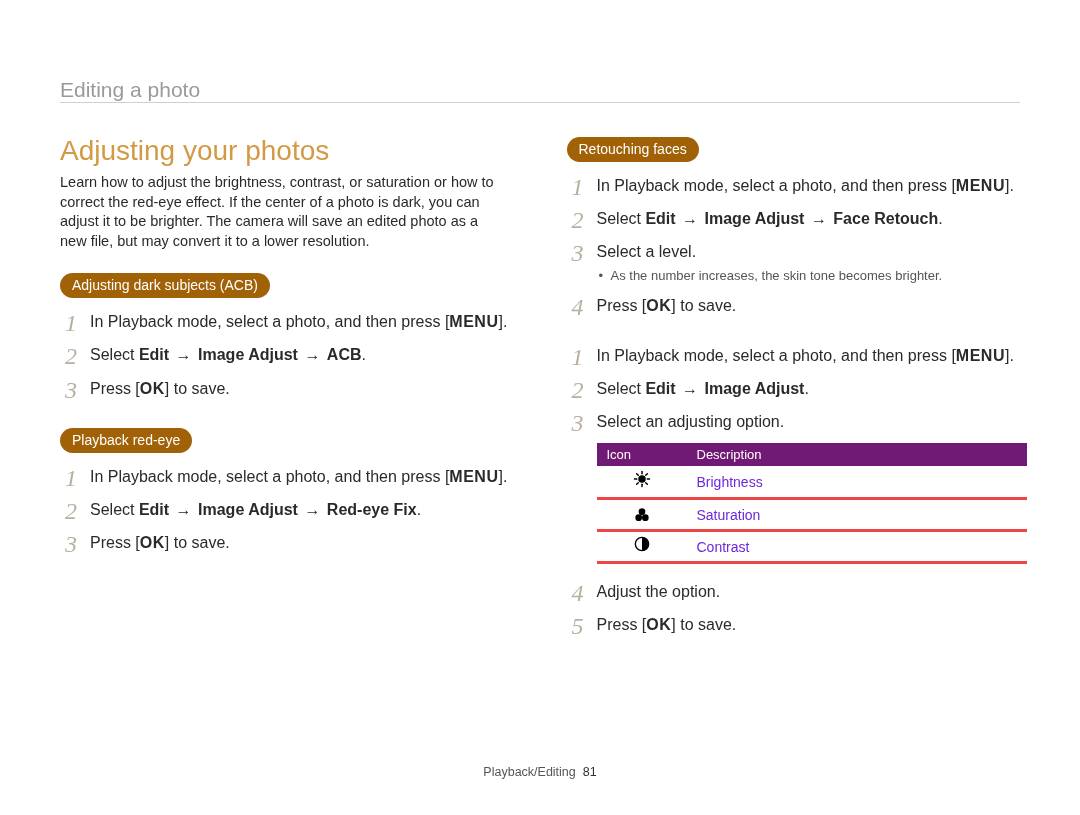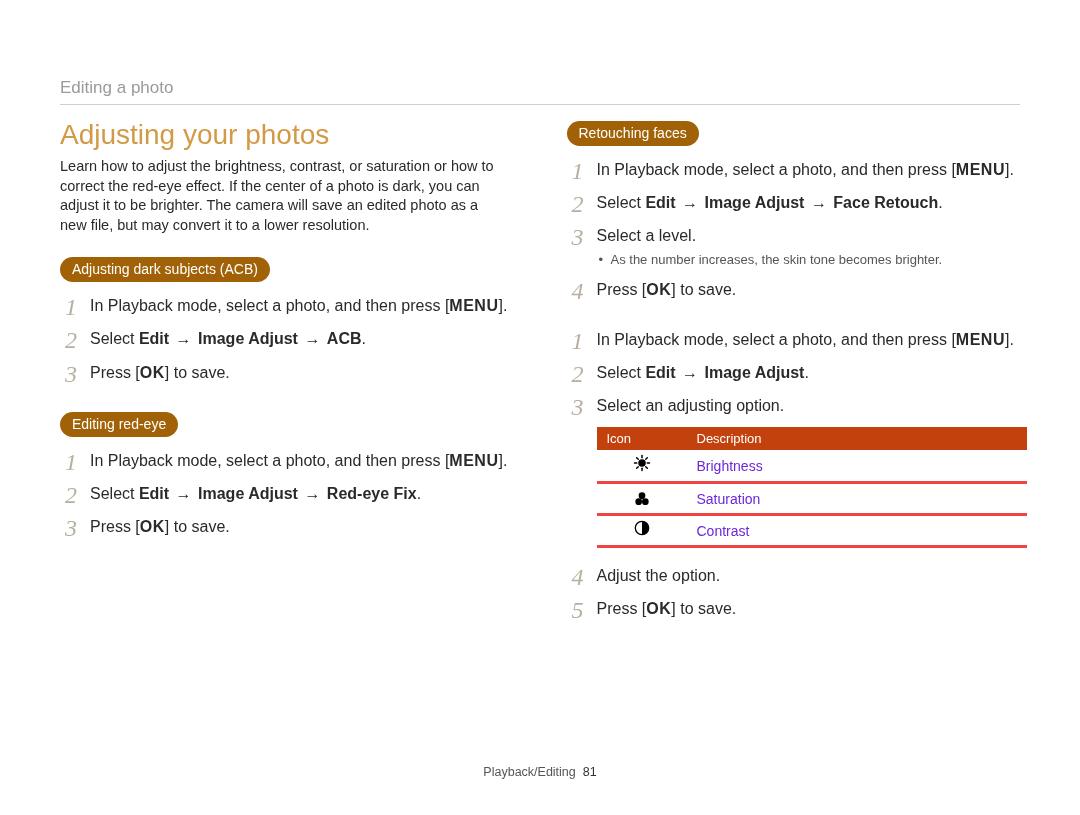--- a/index.html
+++ b/index.html
@@ -13,24 +13,23 @@
   }
   .page {
     box-sizing: border-box;
     width: 1080px;
     height: 815px;
     padding: 78px 60px 0 60px;
     position: relative;
   }
   .header {
     color: #9a9a9a;
-    font-size: 17px;
+    font-size: 21px;
     border-bottom: 1px solid #cfcfcf;
-    padding-bottom: 6px;
-    margin-bottom: 14px;
+    margin-bottom: 32px;
   }
   .columns {
     display: flex;
     gap: 53px;
   }
   .col {
     flex: 1;
     min-width: 0;
   }
   h1.section-title {
@@ -110,21 +109,21 @@
   }
 
   table.icon-table {
     width: 100%;
     border-collapse: collapse;
     font-size: 14px;
     margin: 0 0 16px 30px;
     max-width: 430px;
   }
   table.icon-table th {
-    background: #c2410c;
+    background: #701a75;
     color: #fff;
     font-weight: 400;
     text-align: left;
     padding: 4px 10px;
     font-size: 13px;
   }
   table.icon-table th:first-child { width: 70px; }
   table.icon-table td {
     padding: 4px 10px;
     border-bottom: 3px solid #ef4444;
@@ -179,21 +178,21 @@
           <span class="arrow">→</span>
           <span class="bold">ACB</span><span>.</span>
         </li>
         <li>
           <span class="num">3</span>
           <span>Press </span><span>[</span><span class="ok-badge">OK</span><span>]</span><span> to save.</span>
         </li>
       </ol>
 
       
-      <div class="pill">Editing red-eye</div>
+      <div class="pill">Playback red-eye</div>
 
       <ol class="steps">
         <li>
           <span class="num">1</span>
           <span>In Playback mode, select a photo, and then press </span>
           <span>[</span><span class="menu-badge">MENU</span><span>]</span><span>.</span>
         </li>
         <li>
           <span class="num">2</span>
           <span>Select </span><span class="bold">Edit</span>

